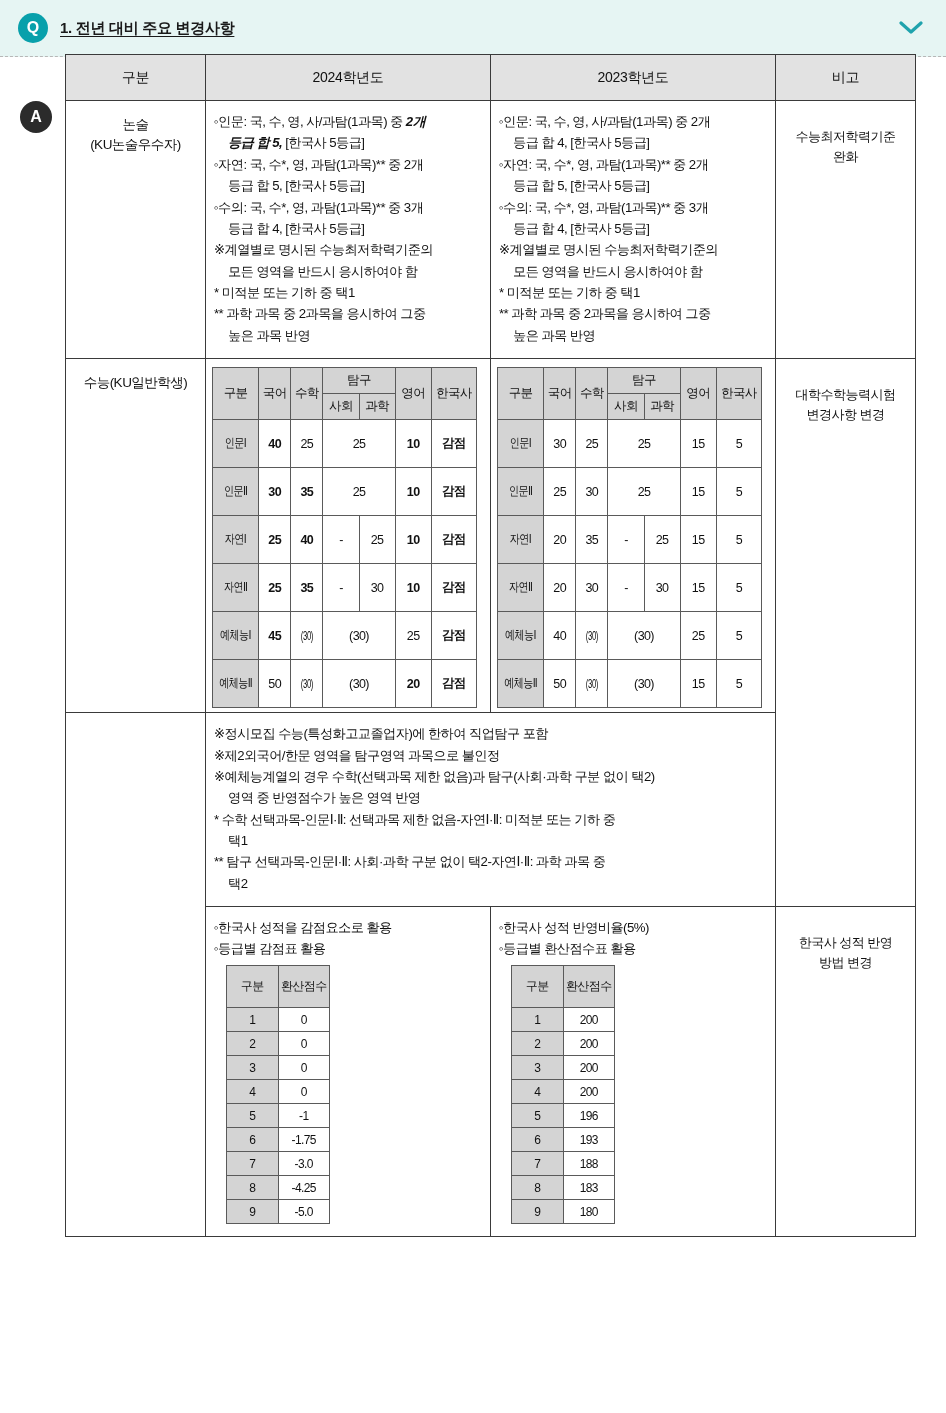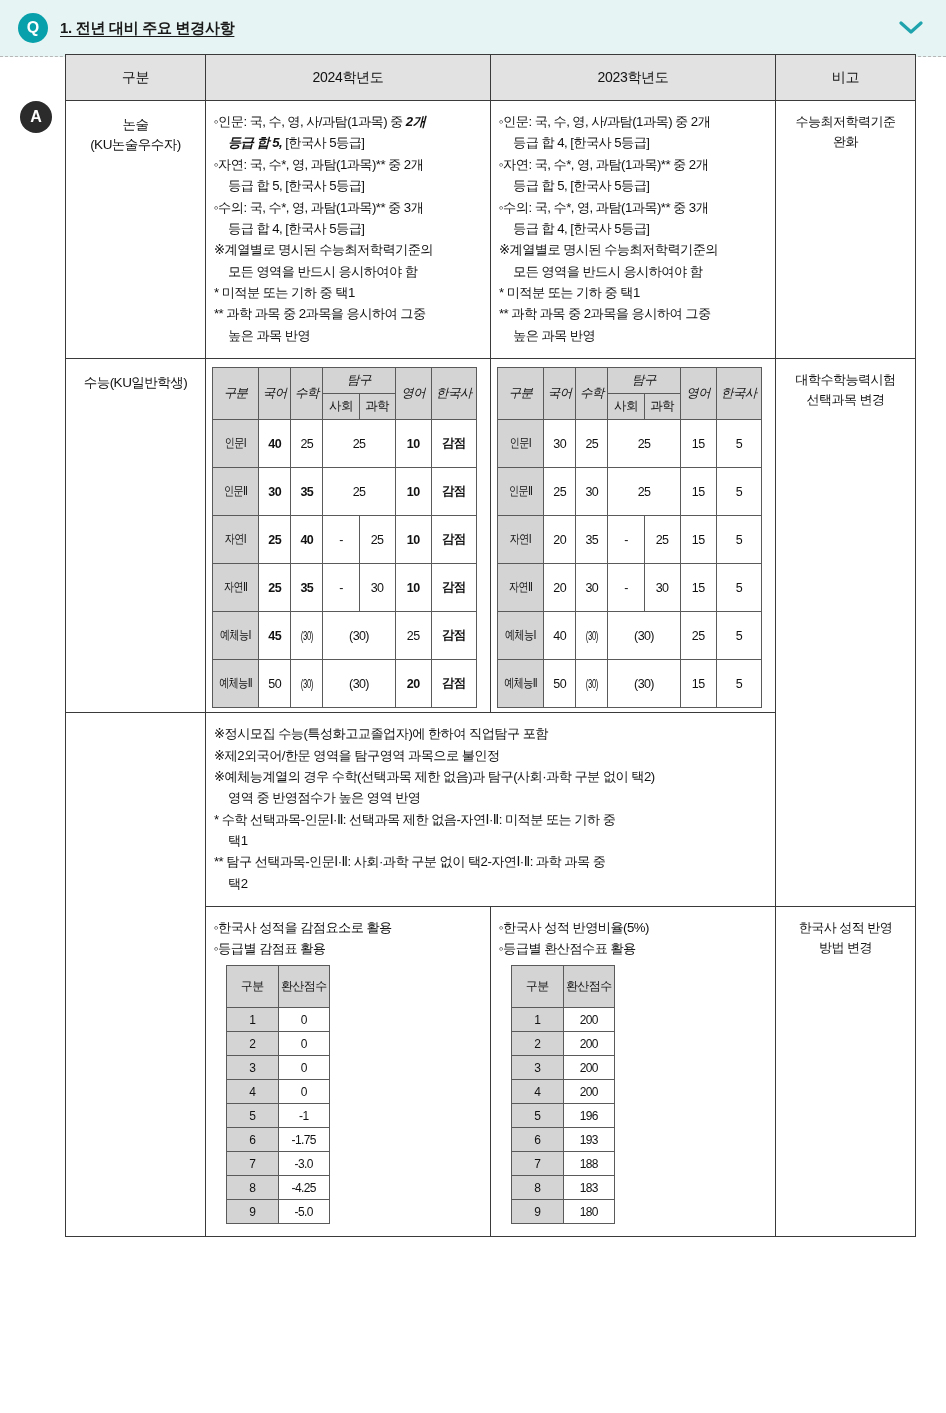--- a/index.html
+++ b/index.html
@@ -72,21 +72,21 @@
   .col-y2023  { width: 285px; }
   .col-bigo   { width: 140px; }
 
   td.rowlabel {
     text-align: center; vertical-align: top;
     font-size: 13.5px; padding-top: 14px; line-height: 1.45;
     letter-spacing: -0.5px;
   }
   td.bigo {
     text-align: center; vertical-align: top;
-    font-size: 13px; padding-top: 11px; line-height: 1.5;
+    font-size: 13px; padding-top: 26px; line-height: 1.5;
     letter-spacing: -0.5px;
   }
   td.content { padding: 10px 8px 12px 8px; }
 
   
   .lines { font-size: 13.2px; line-height: 1.62; letter-spacing: -0.55px; }
   .ln { display: block; padding-left: 14px; text-indent: -14px; }
   .ln.ind { padding-left: 26px; text-indent: -12px; }
   .ln b { font-weight: bold; font-style: italic; }
 
@@ -99,21 +99,21 @@
     font-size: 12.5px;
   }
   table.inner th, table.inner td {
     border: 1px solid #5a5a5a;
     text-align: center;
     letter-spacing: -0.6px;
   }
   table.inner th { background: #d4d4d4; font-weight: normal; }
   table.inner td.lbl { background: #d4d4d4; }
   table.inner td { background: #ffffff; height: 48px; vertical-align: middle; }
-  table.inner tr.hdr-a th { height: 26px; font-style: italic; }
+  table.inner tr.hdr-a th { height: 26px; }
   table.inner tr.hdr-b th { height: 26px; }
   .w-lbl { width: 46px; }
   .w-num { width: 32px; }
   .w-sub { width: 36px; }
   .w-eng { width: 36px; }
   .w-hist{ width: 45px; }
   .sq { display:inline-block; transform: scaleX(0.62); transform-origin: center; white-space: nowrap; }
   .sq-lbl { display:inline-block; transform: scaleX(0.80); transform-origin: center; white-space: nowrap; }
   .b { font-weight: bold; }
 
@@ -364,21 +364,21 @@
                       <td>15</td>
                       <td>5</td>
                     </tr>
                   </tbody>
                 </table>
               </div>
         </div>
       </td>
       <td class="bigo" rowspan="2">
         <div>대학수학능력시험</div>
-        <div>선택과목 변경</div>
+        <div>변경사항 변경</div>
       </td>
     </tr>
 
     <tr>
       <td style="border-top:none;border-bottom:none"></td>
       <td class="content" colspan="2">
         <div class="lines" id="notes2024">
               <span class="ln">※정시모집 수능(특성화고교졸업자)에 한하여 직업탐구 포함</span>
               <span class="ln">※제2외국어/한문 영역을 탐구영역 과목으로 불인정</span>
               <span class="ln">※예체능계열의 경우 수학(선택과목 제한 없음)과 탐구(사회·과학 구분 없이 택2)</span>

